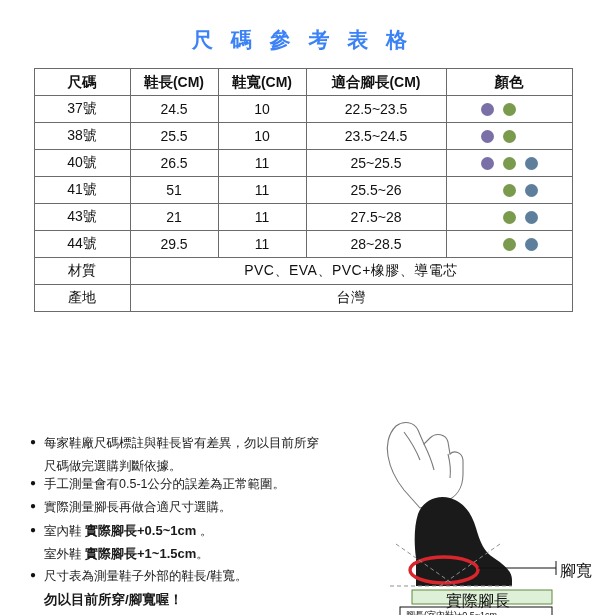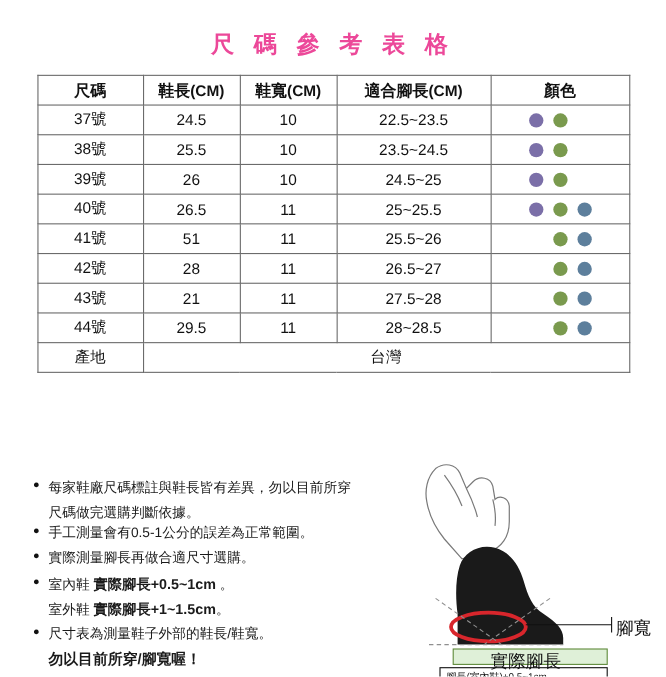--- a/index.html
+++ b/index.html
@@ -18,21 +18,21 @@
     width: 605px; height: 615px;
     padding: 0;
   }
 
   
   .title {
     text-align: center;
     font-size: 21px;
     font-weight: bold;
     letter-spacing: 6px;
-    color: #ec4899;
+    color: #3b82f6;
     margin: 26px 0 14px 0;
   }
 
   
   .table-wrap {
     margin: 0 auto;
     width: 538px;
   }
   table.size-table {
     border-collapse: collapse;
@@ -163,33 +163,20 @@
           <td>23.5~24.5</td>
           <td>
             <div class="dots">
               <span class="dot purple"></span>
               <span class="dot green"></span>
               <span class="dot empty"></span>
             </div>
           </td>
         </tr>
         <tr>
-          <td>39號</td>
-          <td>26</td>
-          <td>10</td>
-          <td>24.5~25</td>
-          <td>
-            <div class="dots">
-              <span class="dot purple"></span>
-              <span class="dot green"></span>
-              <span class="dot empty"></span>
-            </div>
-          </td>
-        </tr>
-        <tr>
           <td>40號</td>
           <td>26.5</td>
           <td>11</td>
           <td>25~25.5</td>
           <td>
             <div class="dots">
               <span class="dot purple"></span>
               <span class="dot green"></span>
               <span class="dot blue"></span>
             </div>
@@ -202,33 +189,20 @@
           <td>25.5~26</td>
           <td>
             <div class="dots">
               <span class="dot empty"></span>
               <span class="dot green"></span>
               <span class="dot blue"></span>
             </div>
           </td>
         </tr>
         <tr>
-          <td>42號</td>
-          <td>28</td>
-          <td>11</td>
-          <td>26.5~27</td>
-          <td>
-            <div class="dots">
-              <span class="dot empty"></span>
-              <span class="dot green"></span>
-              <span class="dot blue"></span>
-            </div>
-          </td>
-        </tr>
-        <tr>
           <td>43號</td>
           <td>21</td>
           <td>11</td>
           <td>27.5~28</td>
           <td>
             <div class="dots">
               <span class="dot empty"></span>
               <span class="dot green"></span>
               <span class="dot blue"></span>
             </div>
@@ -239,20 +213,24 @@
           <td>29.5</td>
           <td>11</td>
           <td>28~28.5</td>
           <td>
             <div class="dots">
               <span class="dot empty"></span>
               <span class="dot green"></span>
               <span class="dot blue"></span>
             </div>
           </td>
+        </tr>
+        <tr>
+          <td>材質</td>
+          <td class="wide-cell" colspan="4">PVC、EVA、PVC+橡膠、導電芯</td>
         </tr>
         <tr>
           <td>產地</td>
           <td class="wide-cell" colspan="4">台灣</td>
         </tr>
       </tbody>
     </table>
   </div>
 
   <div class="notes">

